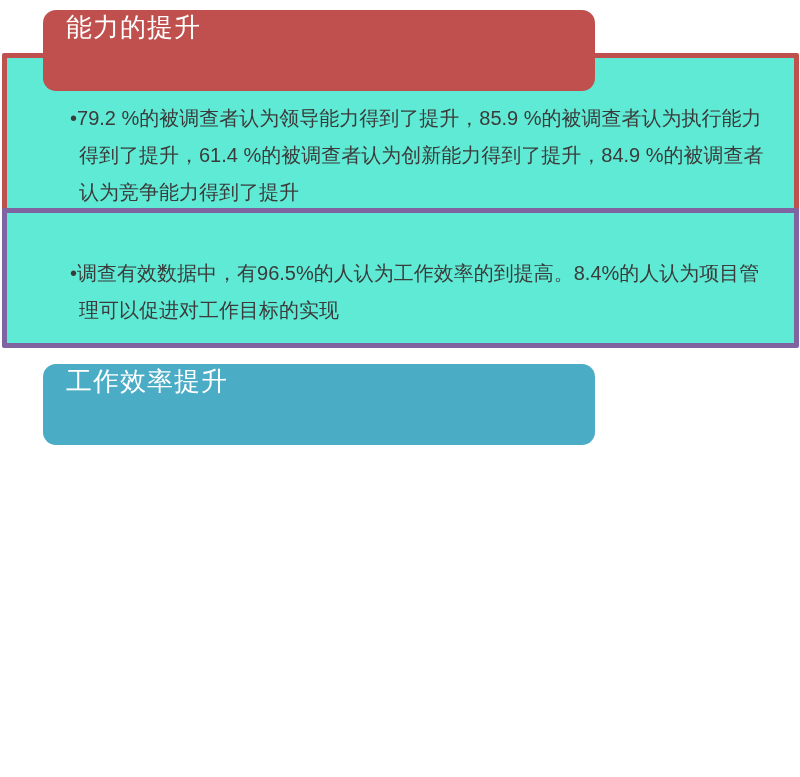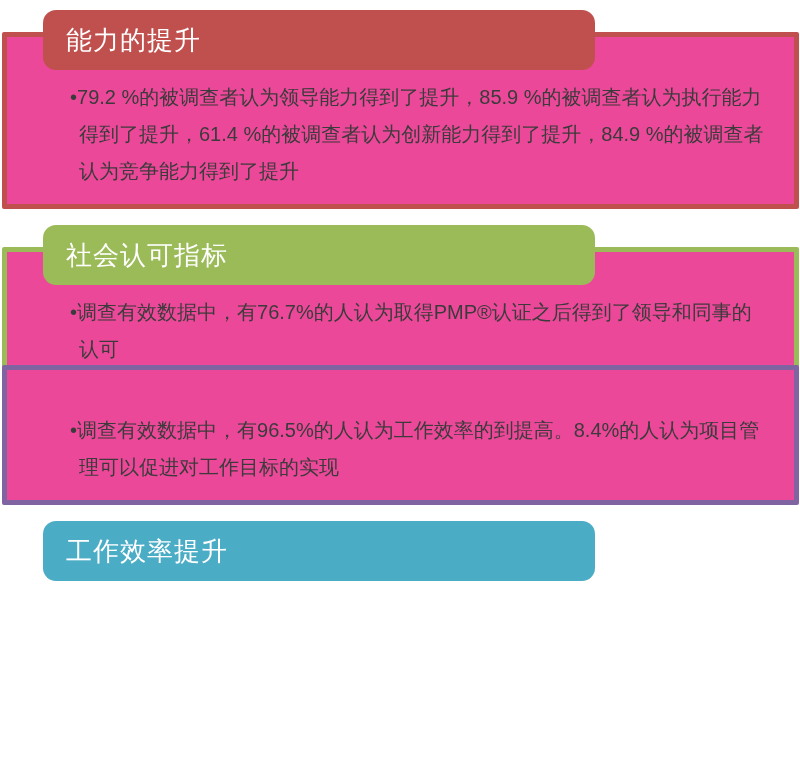--- a/index.html
+++ b/index.html
@@ -14,41 +14,40 @@
     padding-top: 10px;
   }
   .card {
     margin-bottom: 16px;
   }
   .tab {
     position: relative;
     z-index: 2;
     margin-left: 43px;
     width: 552px;
-    height: 60px;
+    height: 81px;
     border-radius: 13px;
     background: var(--c, #888);
     display: flex;
-    align-items: center;
     box-sizing: border-box;
     padding-left: 23px;
   }
   .tab-title {
     color: #ffffff;
     font-size: 26px;
     letter-spacing: 1px;
     white-space: nowrap;
   }
   .box {
     position: relative;
     z-index: 1;
     margin: -38px 1px 0 2px;
     border: 5px solid var(--c, #888);
     border-radius: 2px;
-    background: #ec4899;
+    background: #5eead4;
     box-sizing: border-box;
     padding: 42px 28px 14px 72px;
   }
   .body-text {
     margin: 0;
     font-size: 20px;
     line-height: 37px;
     color: #3b3b3b;
     text-indent: -9px;
     text-align: left;
@@ -61,28 +60,20 @@
 
   <section class="card">
     <div class="tab" style="--c: #c0504d;">
       <span class="tab-title">能力的提升</span>
     </div>
     <div class="box" style="--c: #c0504d;">
       <p class="body-text"><span>•</span><span>79.2 %的被调查者认为领导能力得到了提升，85.9 %的被调查者认为执行能力得到了提升，61.4 %的被调查者认为创新能力得到了提升，84.9 %的被调查者认为竞争能力得到了提升</span></p>
     </div>
   </section>
 
-  <section class="card">
-    <div class="tab" style="--c: #9bbb59;">
-      <span class="tab-title">社会认可指标</span>
-    </div>
-    <div class="box" style="--c: #9bbb59;">
-      <p class="body-text"><span>•</span><span>调查有效数据中，有76.7%的人认为取得PMP®认证之后得到了领导和同事的认可</span></p>
-    </div>
-  </section>
 
   <section class="card">
     <div class="box" style="--c: #8064a2;">
       <p class="body-text"><span>•</span><span>调查有效数据中，有96.5%的人认为工作效率的到提高。8.4%的人认为项目管理可以促进对工作目标的实现</span></p>
     </div>
   </section>
 
   <section class="card">
     <div class="tab" style="--c: #4bacc6;">
       <span class="tab-title">工作效率提升</span>

